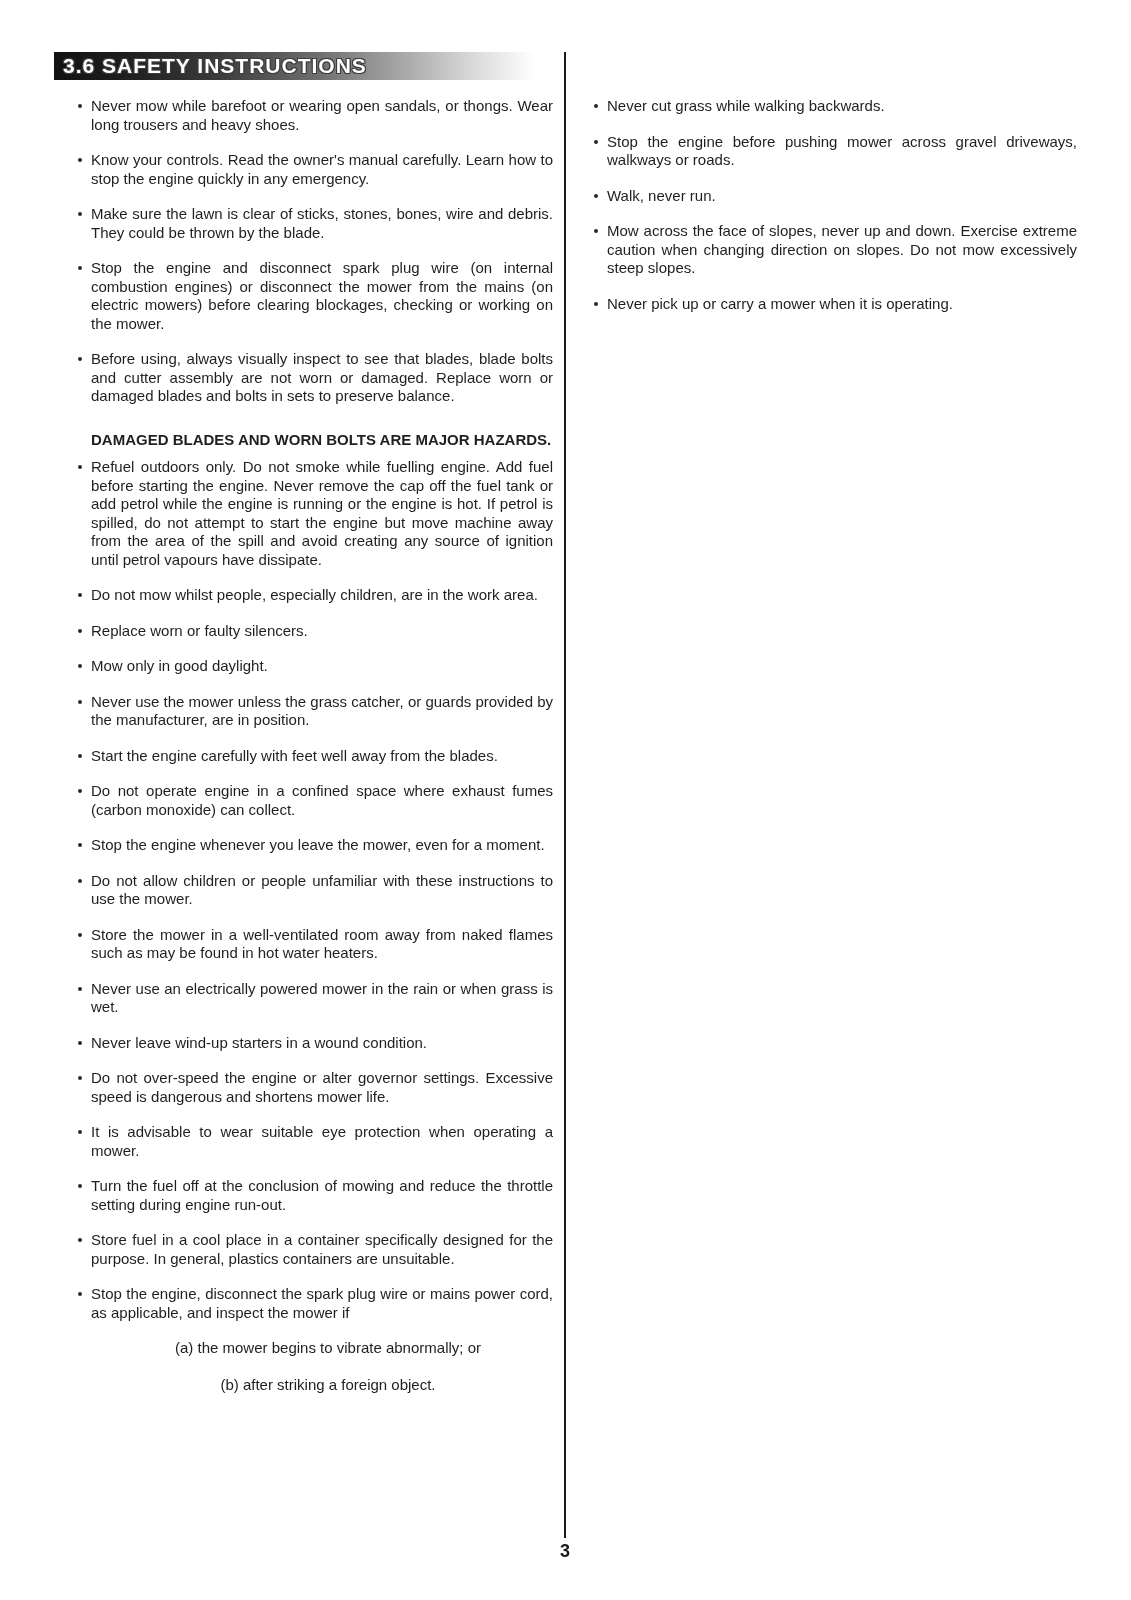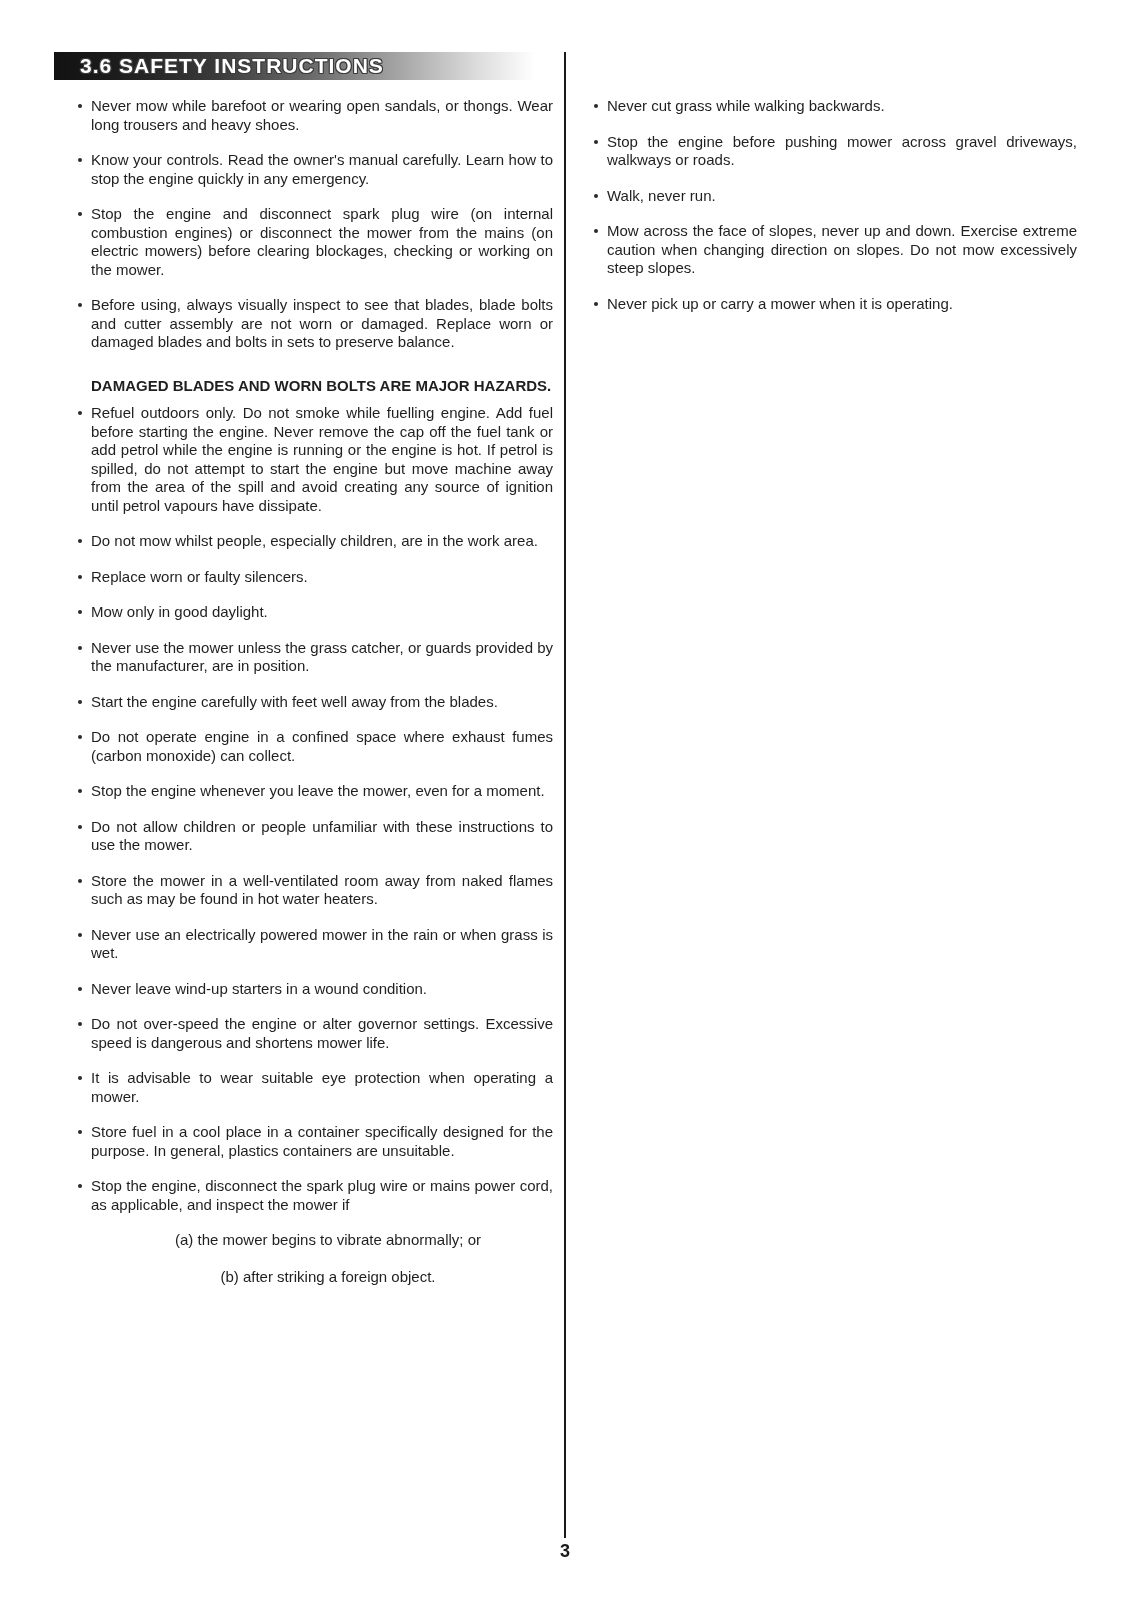--- a/index.html
+++ b/index.html
@@ -21,21 +21,21 @@
     background: linear-gradient(90deg,
       #121212 0%, #1d1d1d 14%, #3b3b3b 34%,
       #6f6f6f 55%, #a6a6a6 72%, #d9d9d9 87%, #ffffff 100%);
   }
   .header-title {
     display: block;
     font-size: 21px;
     font-weight: 700;
     line-height: 28px;
     letter-spacing: 1px;
-    padding-left: 26px;
+    padding-left: 9px;
     color: #ffffff;
     white-space: nowrap;
     text-shadow:
       -1px -1px 0 #3d3d3d, 1px -1px 0 #3d3d3d,
       -1px 1px 0 #3d3d3d, 1px 1px 0 #3d3d3d,
       0 -1px 0 #3d3d3d, 0 1px 0 #3d3d3d,
       -1px 0 0 #3d3d3d, 1px 0 0 #3d3d3d;
   }
   .divider {
     position: absolute;
@@ -101,20 +101,24 @@
     <div class="item">
         <span class="dot"></span>
         <p class="txt">Never mow while barefoot or wearing open sandals, or thongs. Wear long trousers and heavy shoes.</p>
       </div>
     <div class="item">
         <span class="dot"></span>
         <p class="txt">Know your controls. Read the owner's manual carefully. Learn how to stop the engine quickly in any emergency.</p>
       </div>
     <div class="item">
         <span class="dot"></span>
+        <p class="txt">Make sure the lawn is clear of sticks, stones, bones, wire and debris. They could be thrown by the blade.</p>
+      </div>
+    <div class="item">
+        <span class="dot"></span>
         <p class="txt">Stop the engine and disconnect spark plug wire (on internal combustion engines) or disconnect the mower from the mains (on electric mowers) before clearing blockages, checking or working on the mower.</p>
       </div>
     <div class="item">
         <span class="dot"></span>
         <p class="txt">Before using, always visually inspect to see that blades, blade bolts and cutter assembly are not worn or damaged. Replace worn or damaged blades and bolts in sets to preserve balance.</p>
       </div>
     <div class="item heading">
         <p class="txt">DAMAGED BLADES AND WORN BOLTS ARE MAJOR HAZARDS.</p>
       </div>
     <div class="item">
@@ -168,20 +172,24 @@
     <div class="item">
         <span class="dot"></span>
         <p class="txt">Do not over-speed the engine or alter governor settings. Excessive speed is dangerous and shortens mower life.</p>
       </div>
     <div class="item">
         <span class="dot"></span>
         <p class="txt">It is advisable to wear suitable eye protection when operating a mower.</p>
       </div>
     <div class="item">
         <span class="dot"></span>
+        <p class="txt">Turn the fuel off at the conclusion of mowing and reduce the throttle setting during engine run-out.</p>
+      </div>
+    <div class="item">
+        <span class="dot"></span>
         <p class="txt">Store fuel in a cool place in a container specifically designed for the purpose. In general, plastics containers are unsuitable.</p>
       </div>
     <div class="item">
         <span class="dot"></span>
         <p class="txt">Stop the engine, disconnect the spark plug wire or mains power cord, as applicable, and inspect the mower if</p>
       </div>
     <div class="item sub">
         <p class="txt">(a) the mower begins to vibrate abnormally; or</p>
       </div>
     <div class="item sub">

